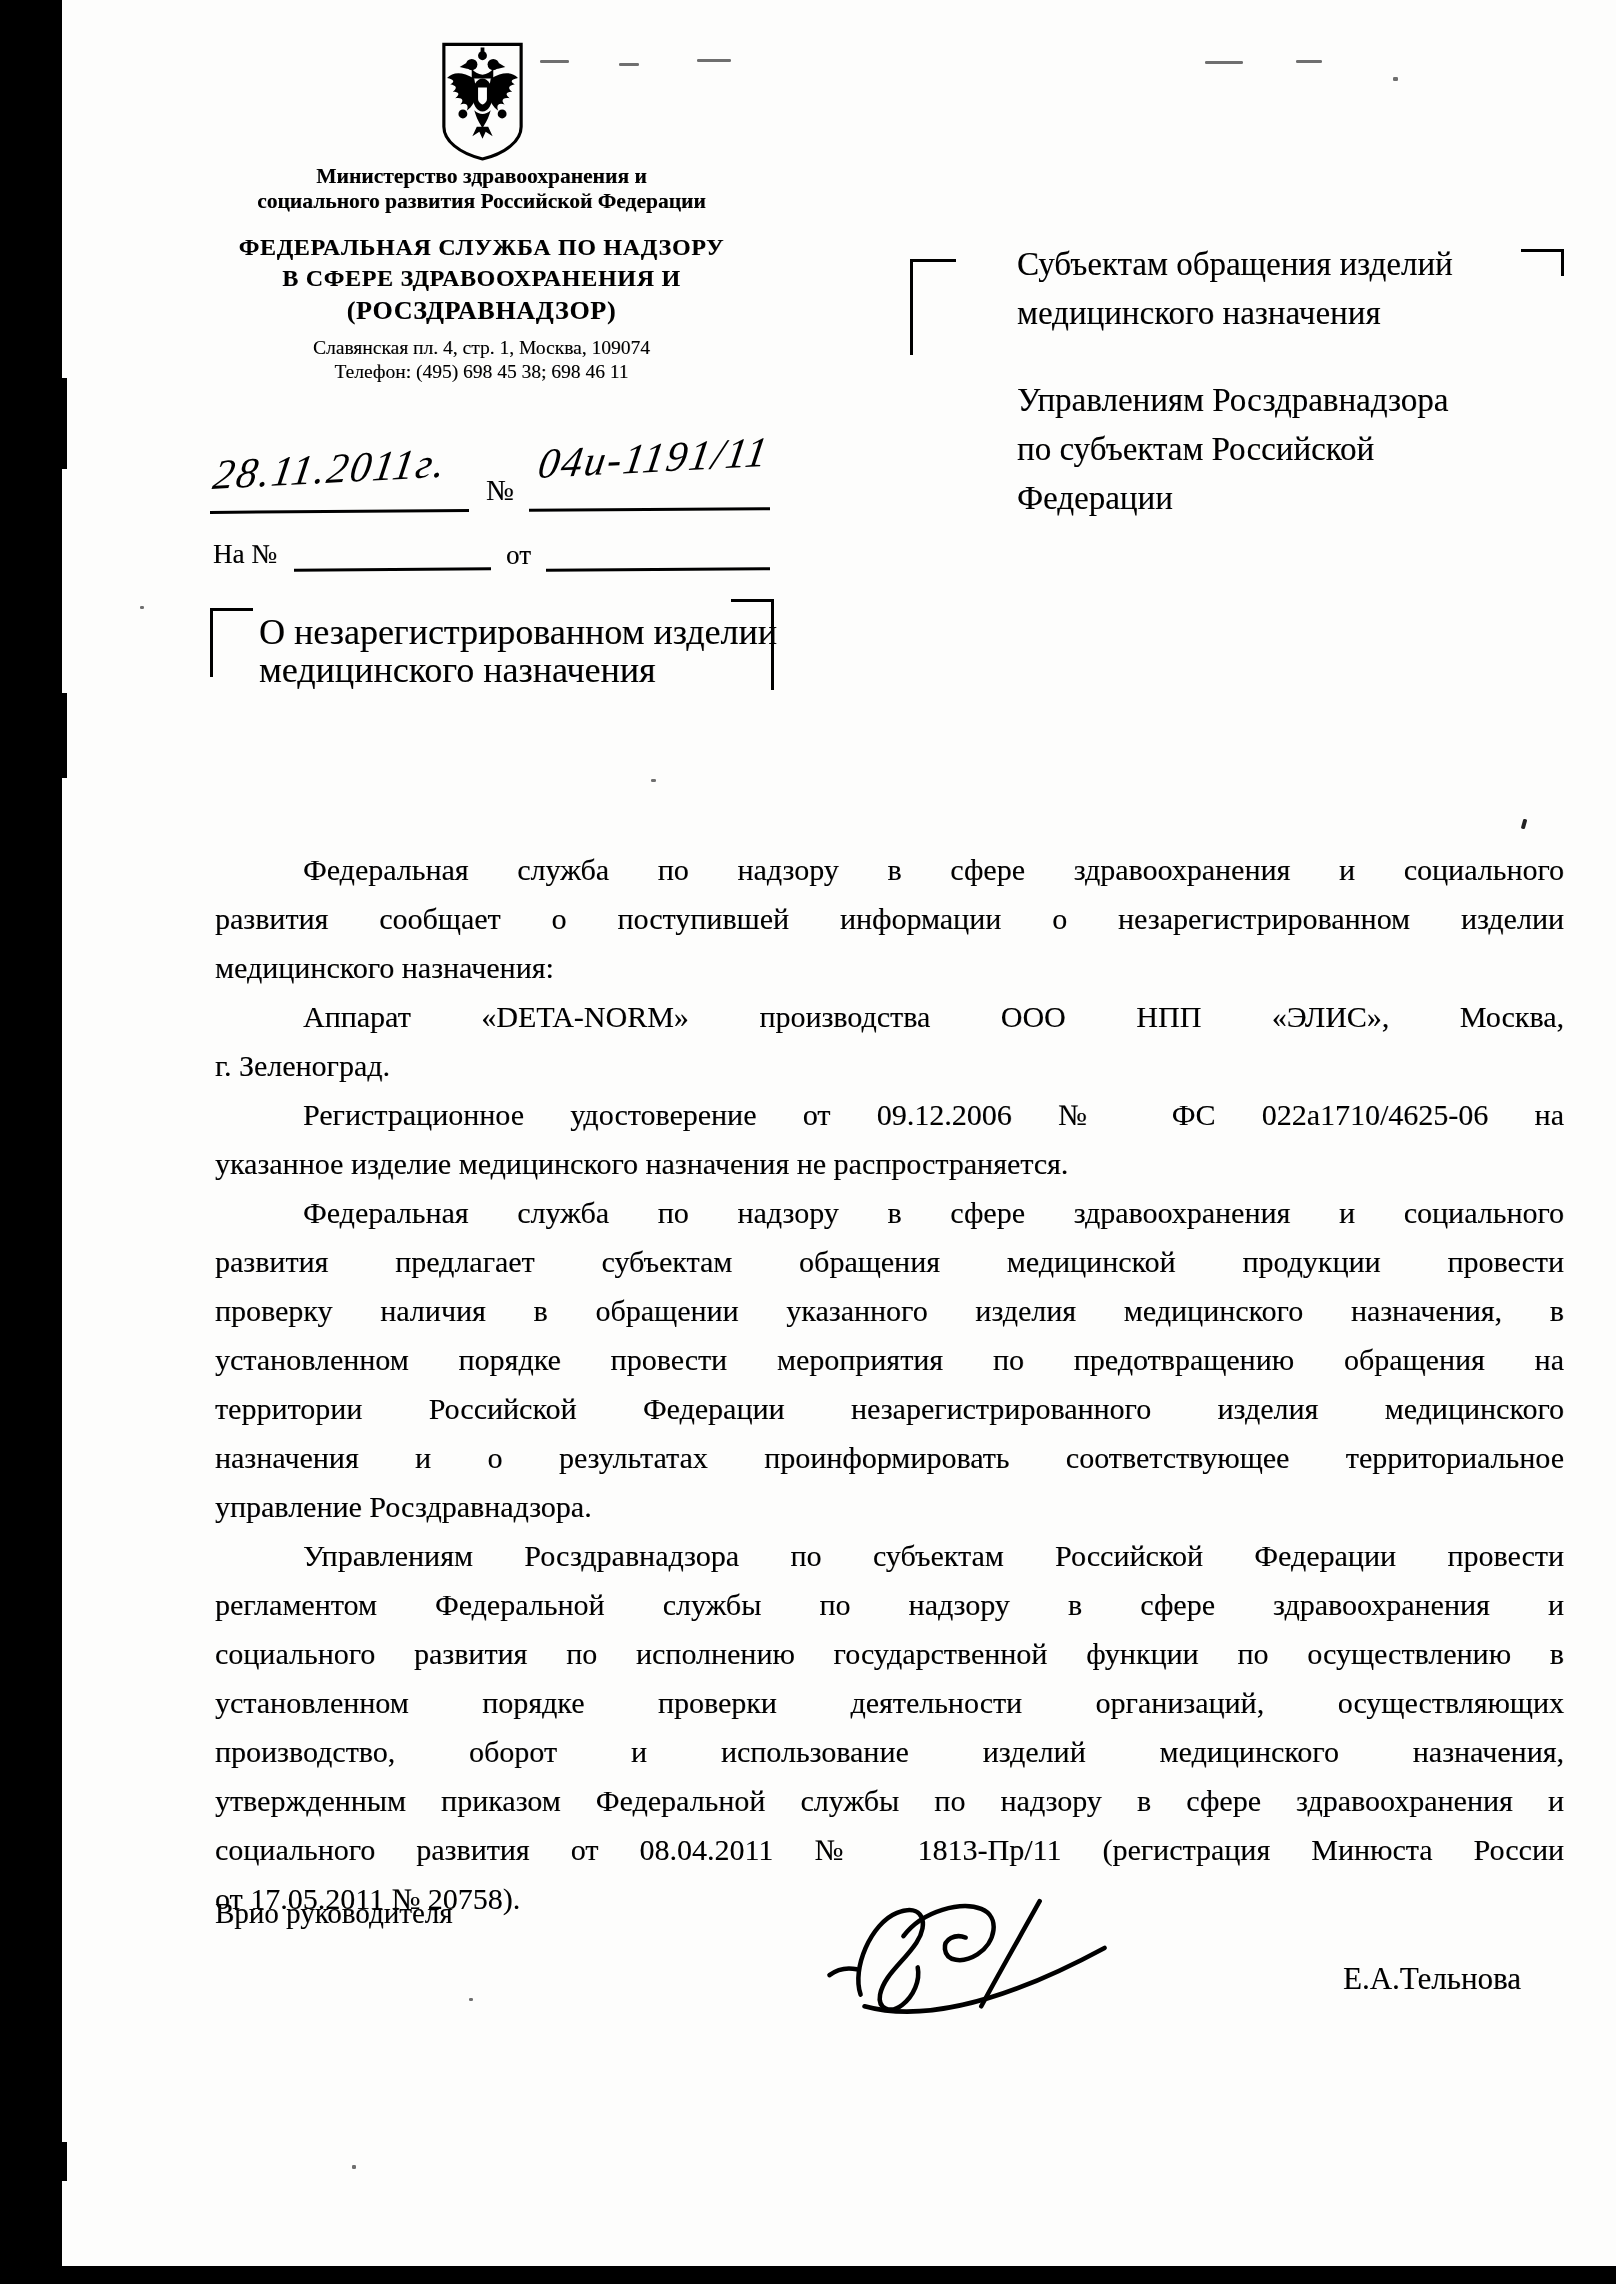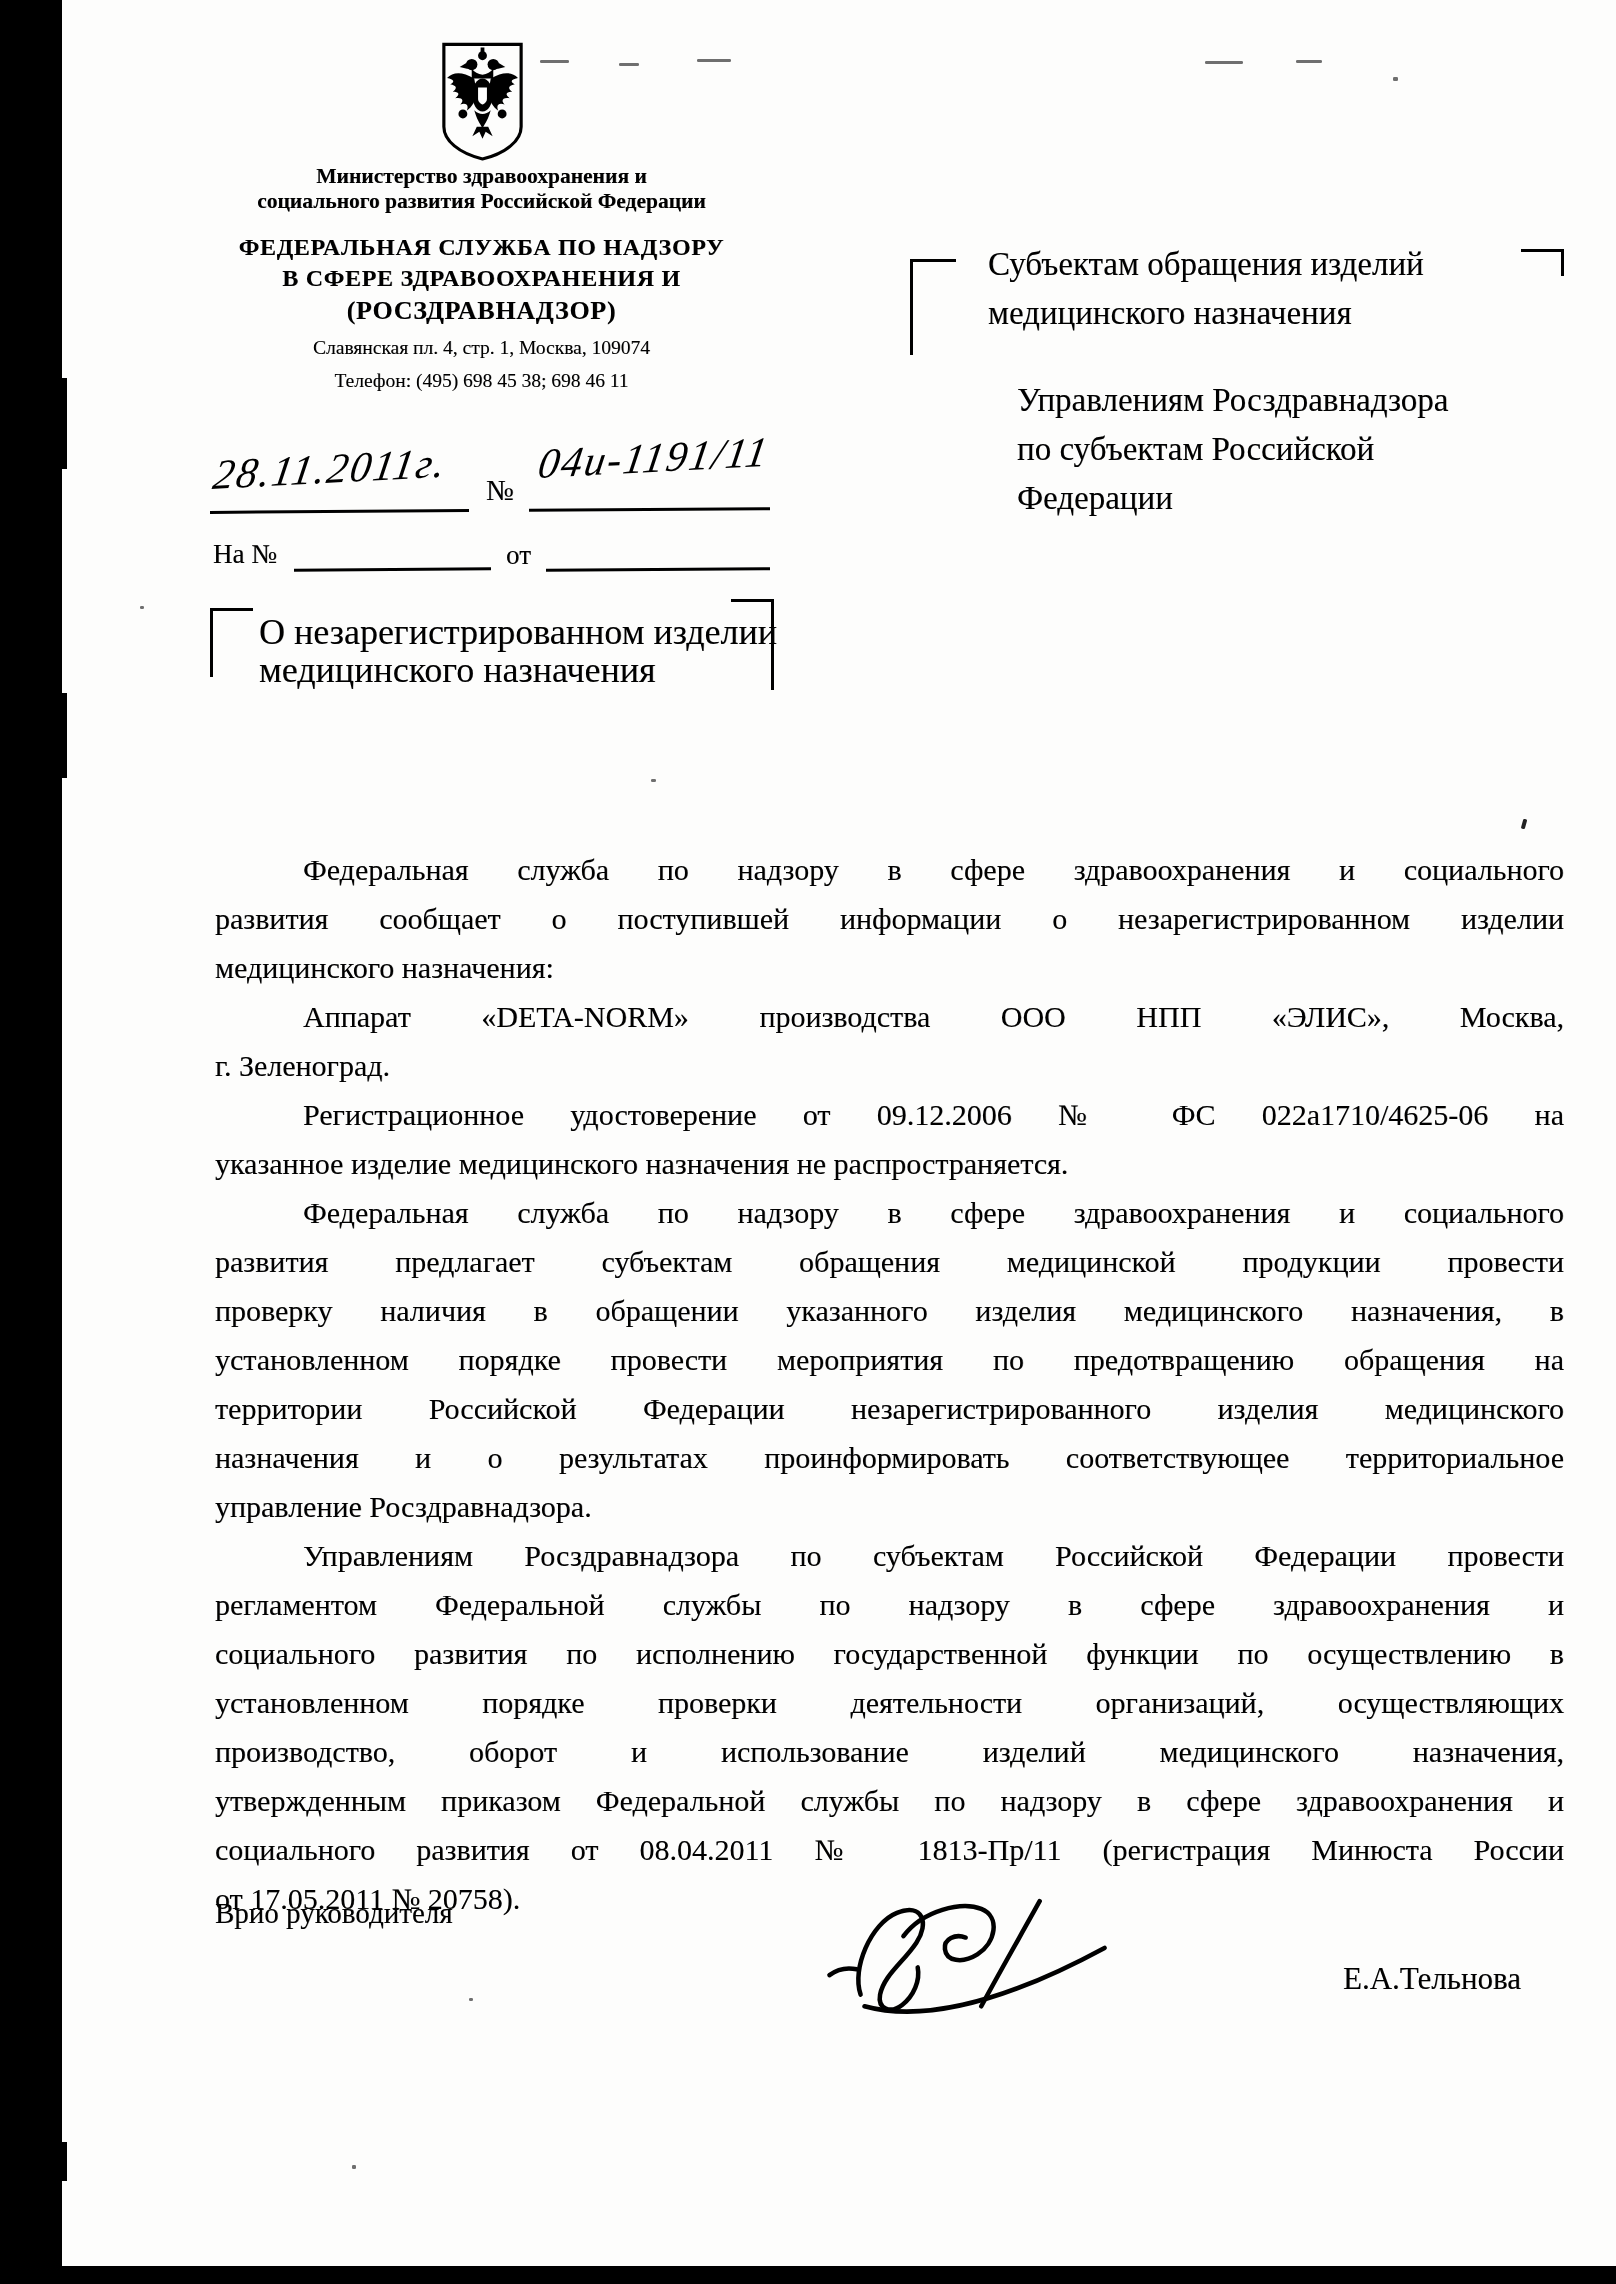--- a/index.html
+++ b/index.html
@@ -105,40 +105,40 @@
   </div>
 
   <div class="abs letterhead">
     <div class="lh-min ink">Министерство здравоохранения и</div>
     <div class="lh-min ink">социального развития Российской Федерации</div>
     <div class="lh-gap"></div>
     <div class="lh-svc ink">ФЕДЕРАЛЬНАЯ СЛУЖБА ПО НАДЗОРУ</div>
     <div class="lh-svc ink">В СФЕРЕ ЗДРАВООХРАНЕНИЯ И</div>
     <div class="lh-svc4 ink">(РОСЗДРАВНАДЗОР)</div>
     <div class="lh-addr ink">Славянская пл. 4, стр. 1, Москва, 109074</div>
-    <div class="lh-addr ink" style="margin-top:11px;">Телефон: (495) 698 45 38; 698 46 11</div>
+    <div class="lh-addr ink" style="margin-top:2px;">Телефон: (495) 698 45 38; 698 46 11</div>
   </div>
 
   <div class="abs hand" style="left:210px;top:451px;">28.11.2011г.</div>
   <div class="abs refline" style="left:210px;top:510px;width:259px;"></div>
   <div class="abs printed-num ink" style="left:486px;top:474px;">№</div>
   <div class="abs hand" style="left:535px;top:440px;">04и-1191/11</div>
   <div class="abs refline" style="left:529px;top:508px;width:241px;"></div>
 
   <div class="abs reply-label ink" style="left:213px;top:539px;">На №</div>
   <div class="abs refline" style="left:294px;top:568px;width:197px;"></div>
   <div class="abs reply-label ink" style="left:506px;top:540px;">от</div>
   <div class="abs refline" style="left:546px;top:568px;width:224px;"></div>
 
   <div class="abs cm" style="left:910px;top:259px;width:46px;height:3.3px;"></div>
   <div class="abs cm" style="left:910px;top:259px;width:3.3px;height:96px;"></div>
   <div class="abs cm" style="left:1521px;top:249px;width:43px;height:3.3px;"></div>
   <div class="abs cm" style="left:1561px;top:249px;width:2.6px;height:27px;"></div>
 
-  <div class="abs rcpt ink" style="left:988px;top:240px;">
+  <div class="abs rcpt ink" style="left:1017px;top:240px;">
     <div>Субъектам обращения изделий</div>
     <div>медицинского назначения</div>
   </div>
   <div class="abs rcpt ink" style="left:1017px;top:376px;">
     <div>Управлениям Росздравнадзора</div>
     <div>по субъектам Российской</div>
     <div>Федерации</div>
   </div>
 
   <div class="abs cm" style="left:210px;top:608px;width:43px;height:3.3px;"></div>

